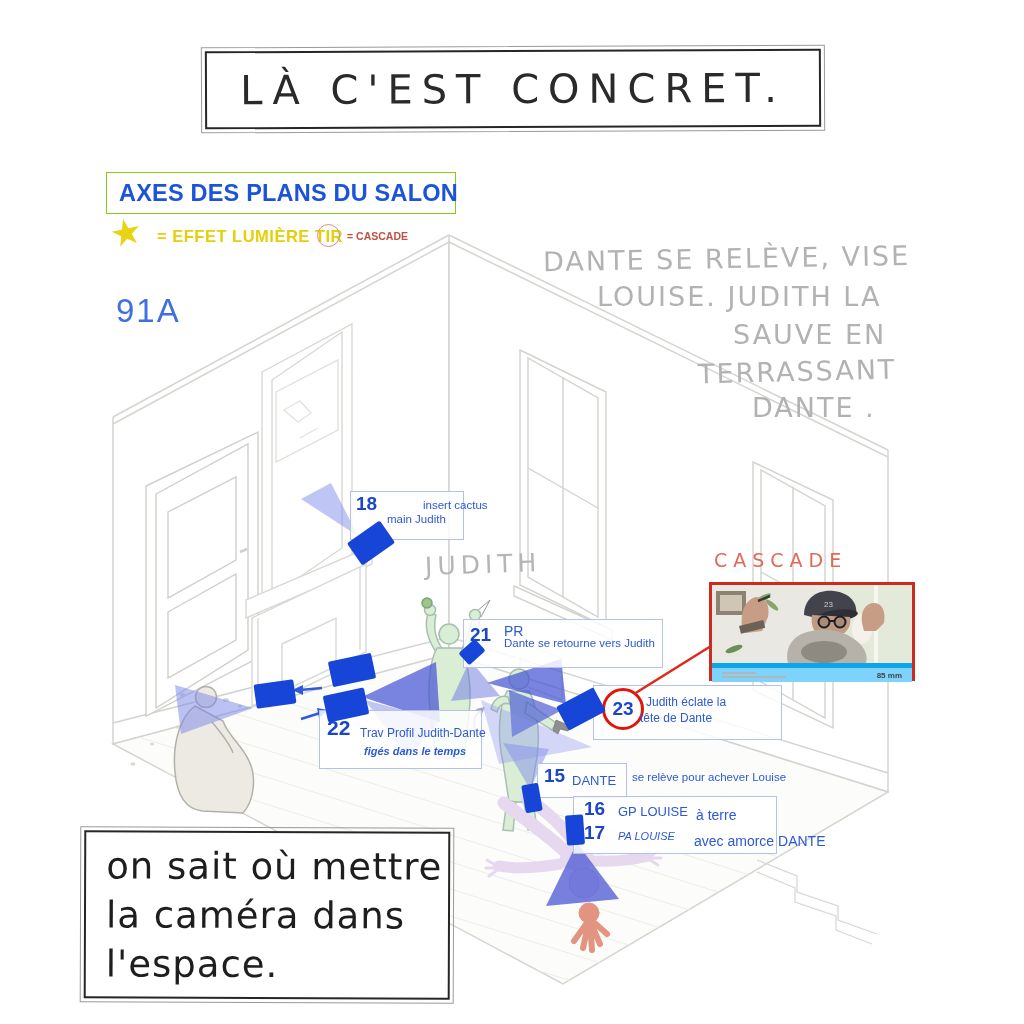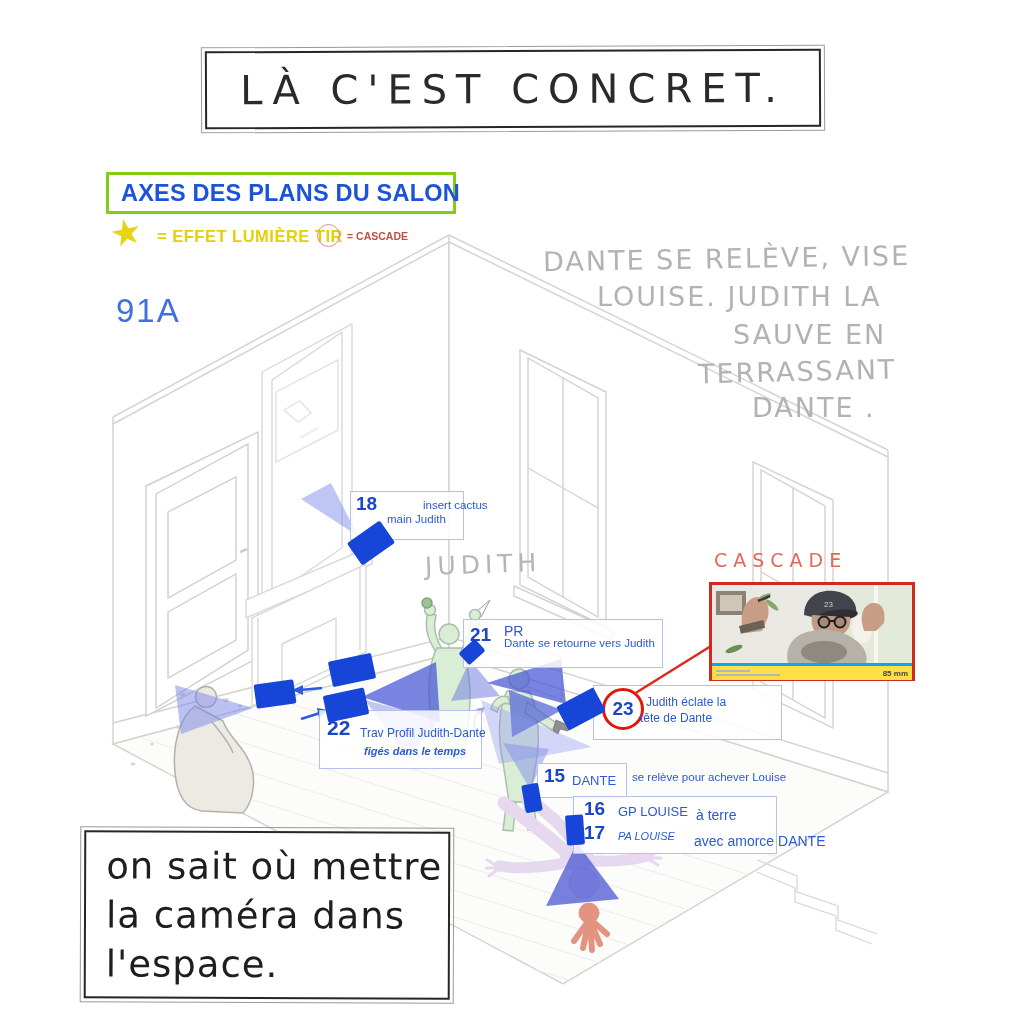--- a/index.html
+++ b/index.html
@@ -11,21 +11,21 @@
   
   .sketch-box{position:absolute;border:2.5px solid #262626;outline:1px solid #9a9a9a;outline-offset:3px;
               background:#fff;z-index:6;}
   .title-box{left:205px;top:50px;width:612px;height:74px;transform:rotate(-0.25deg);
              display:flex;align-items:center;justify-content:center;}
   .title-text{font-size:40px;letter-spacing:9px;color:#2a2a2a;white-space:nowrap;}
   .bottom-box{left:84px;top:831px;width:366px;height:168px;transform:rotate(0.2deg);
               padding:10px 0 0 20px;box-sizing:border-box;}
   .bottom-line{font-size:37px;letter-spacing:1px;color:#1e1e1e;line-height:1.32;white-space:nowrap;}
   
-  .header-box{position:absolute;left:106px;top:172px;width:350px;height:42px;border:3px solid #84cc16;
+  .header-box{position:absolute;left:106px;top:172px;width:350px;height:42px;border:1px solid #84cc16;
               background:#fff;display:flex;align-items:center;padding-left:12px;box-sizing:border-box;z-index:5;}
   .header-title{font-size:23.5px;font-weight:bold;color:#1b53da;letter-spacing:0.2px;white-space:nowrap;}
   .scene-label{position:absolute;left:116px;top:292px;font-size:33px;color:#4070e0;letter-spacing:2px;z-index:5;}
   
   .legend-star{position:absolute;left:110px;top:212px;font-size:36px;color:#e9d414;transform:rotate(-12deg);z-index:5;}
   .legend-star-label{position:absolute;left:157px;top:227px;font-size:16.5px;font-weight:bold;color:#e4cf08;
                      letter-spacing:0.5px;z-index:5;white-space:nowrap;text-align:center;}
   .legend-circle{position:absolute;left:317px;top:224px;width:21px;height:21px;border:1.5px solid #dd8b80;
                  border-radius:50%;z-index:5;}
   .legend-cascade-label{position:absolute;left:347px;top:230px;font-size:10.5px;font-weight:bold;color:#c24f44;z-index:5;}
@@ -39,22 +39,22 @@
   .shot-num{position:absolute;font-weight:bold;color:#1c46c8;font-size:19px;}
   .shot-label{position:absolute;color:#2c59d4;font-size:11.5px;white-space:nowrap;}
   .shot-sub{position:absolute;color:#2c59d4;font-size:14px;white-space:nowrap;}
   .free-label{position:absolute;color:#2c59d4;font-size:11.5px;white-space:nowrap;z-index:3;}
   .circle-23{position:absolute;left:8px;top:2px;width:36px;height:36px;border:3px solid #e3150a;border-radius:50%;
              display:flex;align-items:center;justify-content:center;background:rgba(255,255,255,0.6);}
   .circle-23 span{font-weight:bold;color:#1c46c8;font-size:19px;}
   
   .photo{position:absolute;left:709px;top:582px;width:200px;height:93px;border:3px solid #cd2b1d;
          background:#fff;z-index:7;}
-  .photo-strip{height:14px;background:#fde047;border-top:3px solid #0ea5e9;display:flex;align-items:center;
-               justify-content:space-between;padding:0 4px;}
+  .photo-strip{height:14px;background:#7dd3fc;border-top:5px solid #0ea5e9;display:flex;align-items:center;
+               justify-content:space-between;padding:0 10px;}
   .strip-bars{display:flex;flex-direction:column;gap:2px;}
   .strip-bars i{display:block;height:2px;background:#b5b5b5;}
   .focal{font-size:8px;font-weight:bold;color:#444;}
 </style>
 </head>
 <body>
 
 <div class="canvas">
 
   <svg class="layer" width="1024" height="1024" viewBox="0 0 1024 1024" style="z-index:1;">

